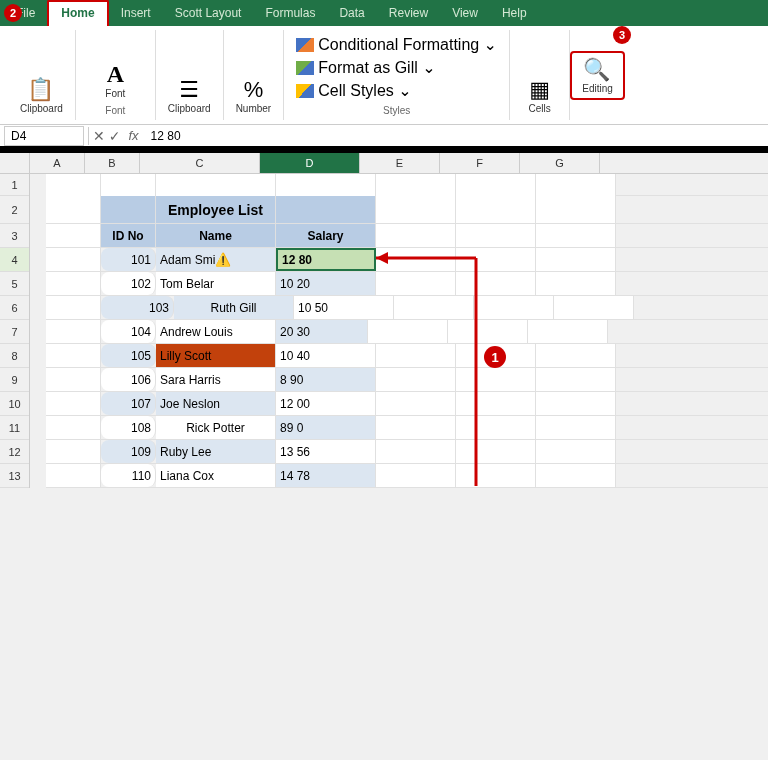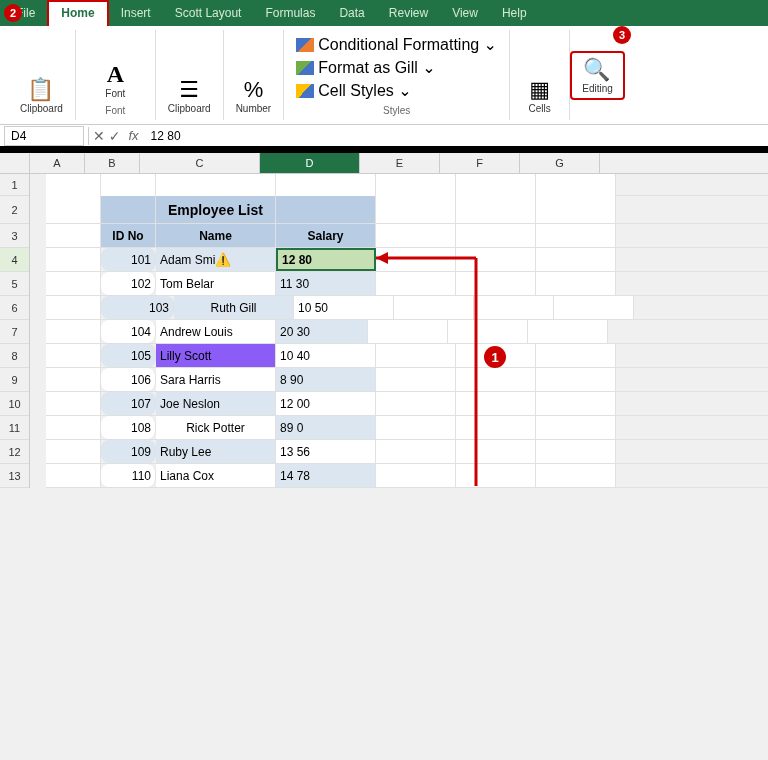--- a/index.html
+++ b/index.html
@@ -222,21 +222,21 @@
         <div class="cell" style="width:100px; background:#c6e0b4; border:2px solid #217346; font-weight:bold;">12 80</div>
         <div class="cell empty" style="width:80px;"></div>
         <div class="cell empty" style="width:80px;"></div>
         <div class="cell empty" style="width:80px;"></div>
       </div>
 
       <div class="grid-row" style="height:24px;">
         <div class="cell empty" style="width:55px;"></div>
         <div class="cell num" style="width:55px;">102</div>
         <div class="cell" style="width:120px;">Tom   Belar</div>
-        <div class="cell" style="width:100px; background:#dce6f1;">11 30</div>
+        <div class="cell" style="width:100px; background:#dce6f1;">10 20</div>
         <div class="cell empty" style="width:80px;"></div>
         <div class="cell empty" style="width:80px;"></div>
         <div class="cell empty" style="width:80px;"></div>
       </div>
 
       <div class="grid-row" style="height:24px;">
         <div class="cell empty" style="width:55px;"></div>
         <div class="cell num" style="width:73px; background:#dce6f1;padding-left:16px;">103</div>
         <div class="cell" style="width:120px; background:#dce6f1; justify-content:center;">Ruth Gill</div>
         <div class="cell" style="width:100px;">10 50</div>
@@ -251,21 +251,21 @@
         <div class="cell" style="width:120px;">Andrew  Louis</div>
         <div class="cell" style="width:92px; background:#dce6f1;">20 30</div>
         <div class="cell empty" style="width:80px;"></div>
         <div class="cell empty" style="width:80px;"></div>
         <div class="cell empty" style="width:80px;"></div>
       </div>
 
       <div class="grid-row" style="height:24px;">
         <div class="cell empty" style="width:55px;"></div>
         <div class="cell num" style="width:55px; background:#dce6f1;">105</div>
-        <div class="cell" style="width:120px; background:#8b5cf6;">Lilly  Scott</div>
+        <div class="cell" style="width:120px; background:#c2410c;">Lilly  Scott</div>
         <div class="cell" style="width:100px;">10 40</div>
         <div class="cell empty" style="width:80px;"></div>
         <div class="cell empty" style="width:80px;"></div>
         <div class="cell empty" style="width:80px;"></div>
       </div>
 
       <div class="grid-row" style="height:24px;">
         <div class="cell empty" style="width:55px;"></div>
         <div class="cell num" style="width:55px;">106</div>
         <div class="cell" style="width:120px;">Sara   Harris</div>

